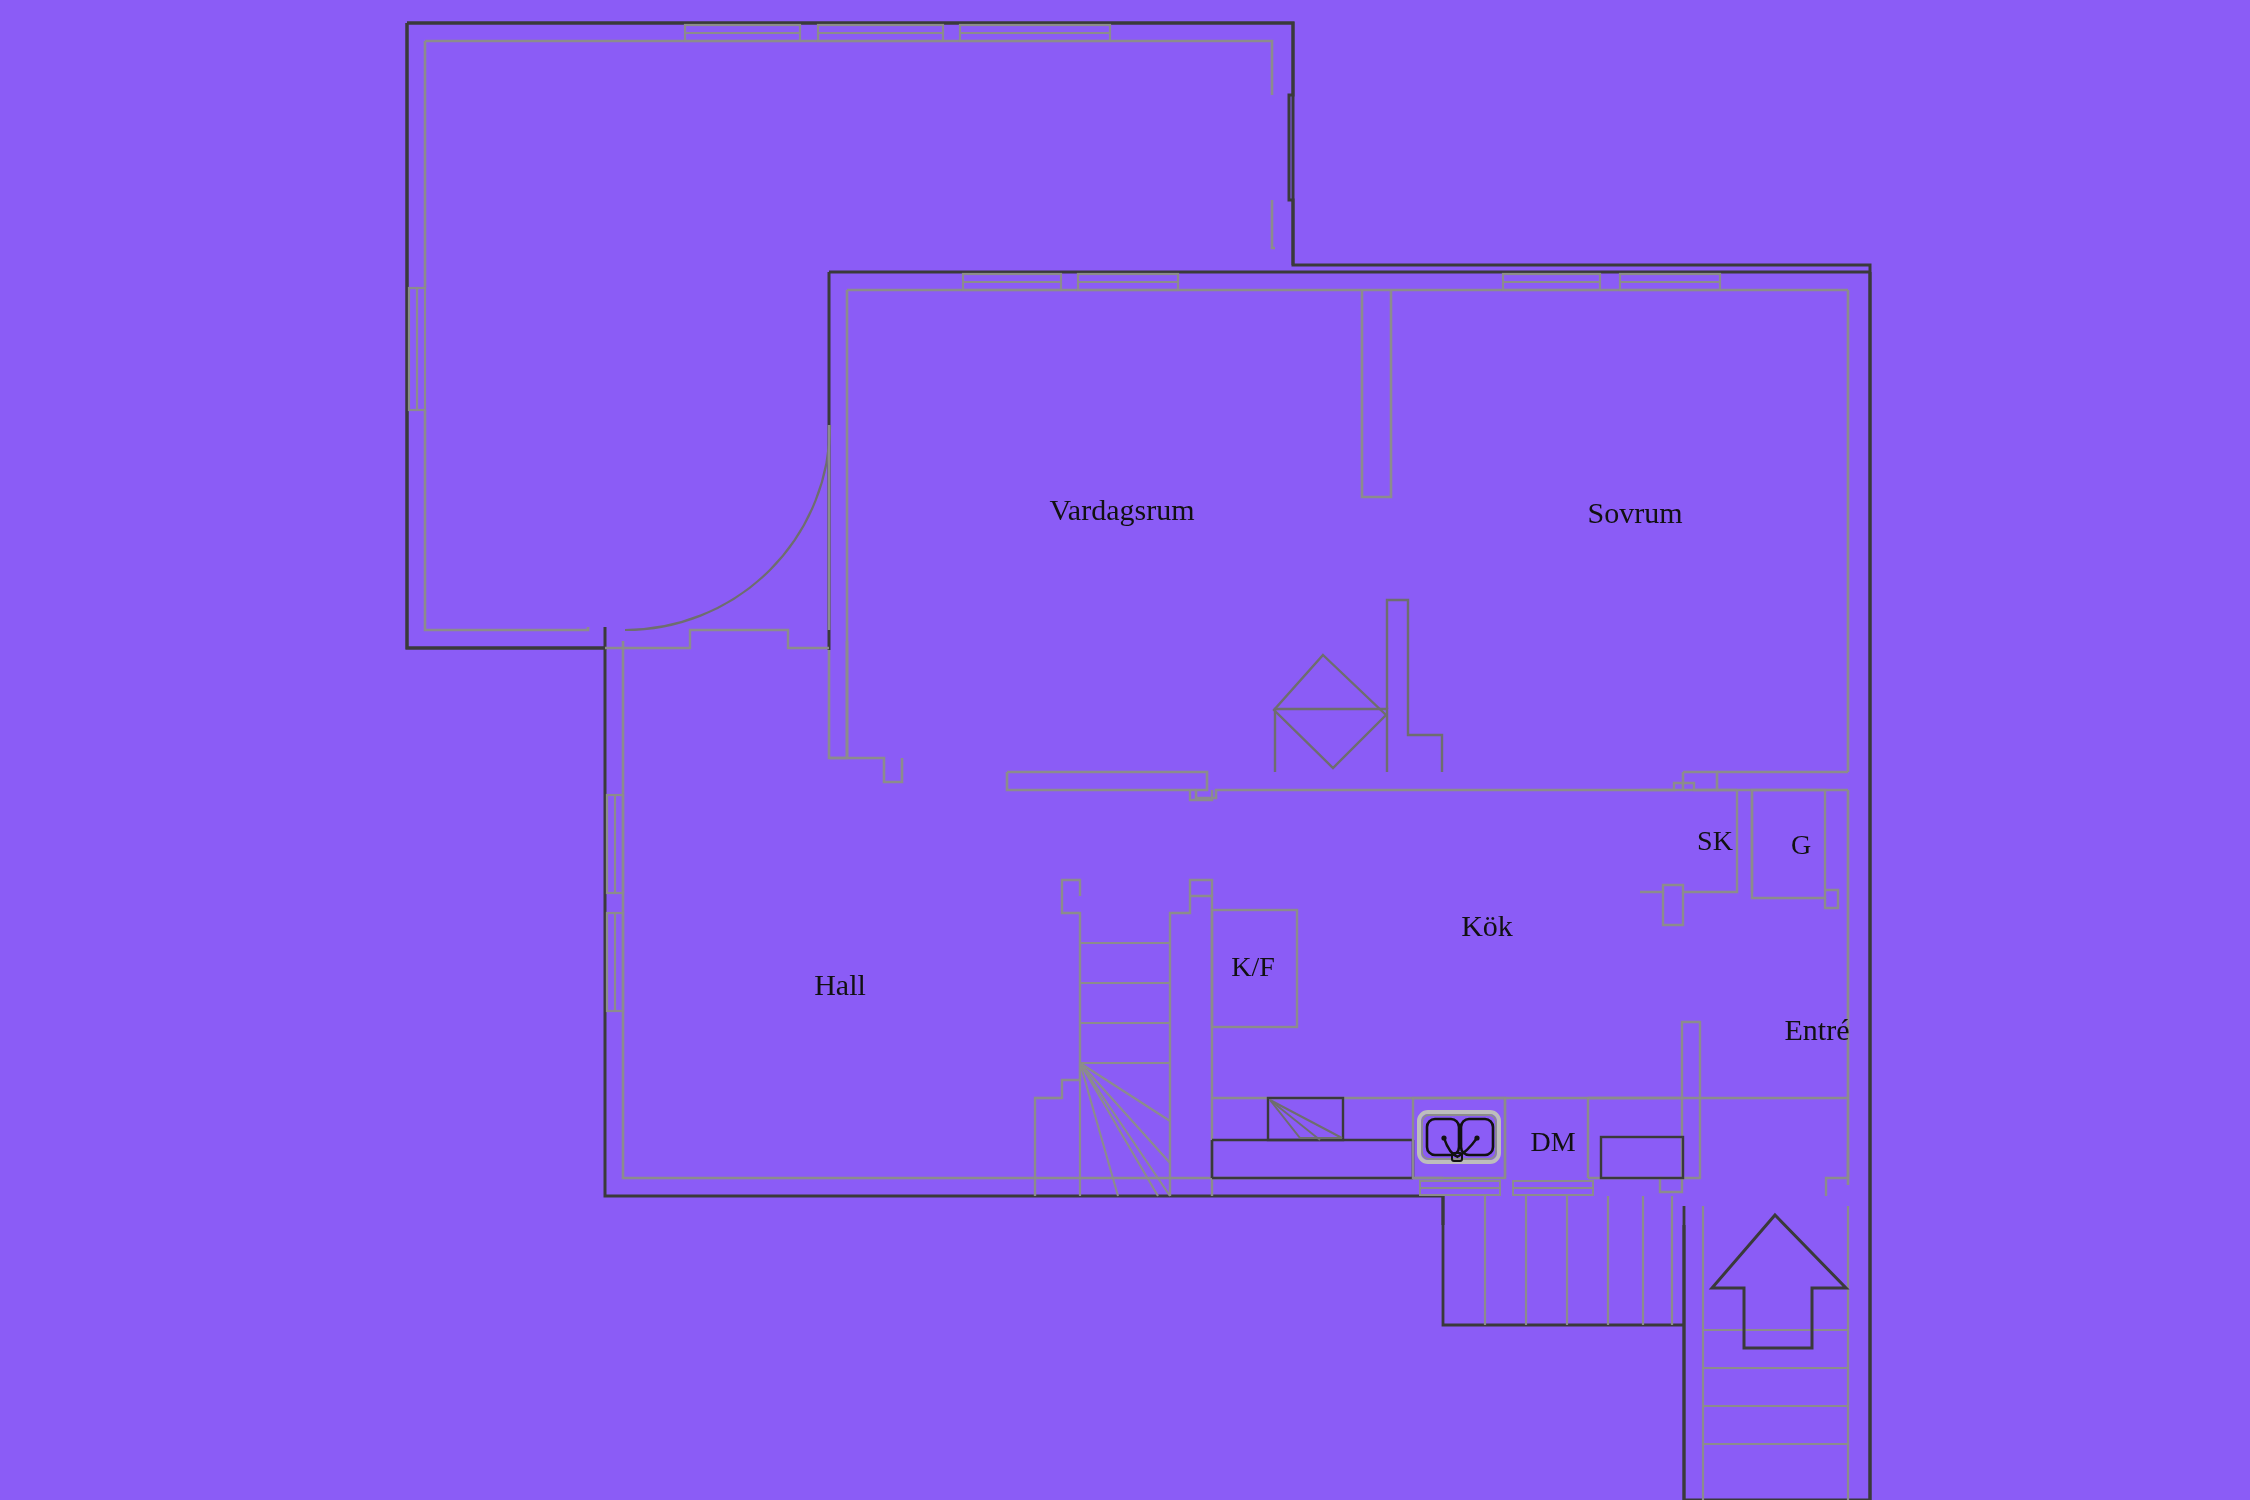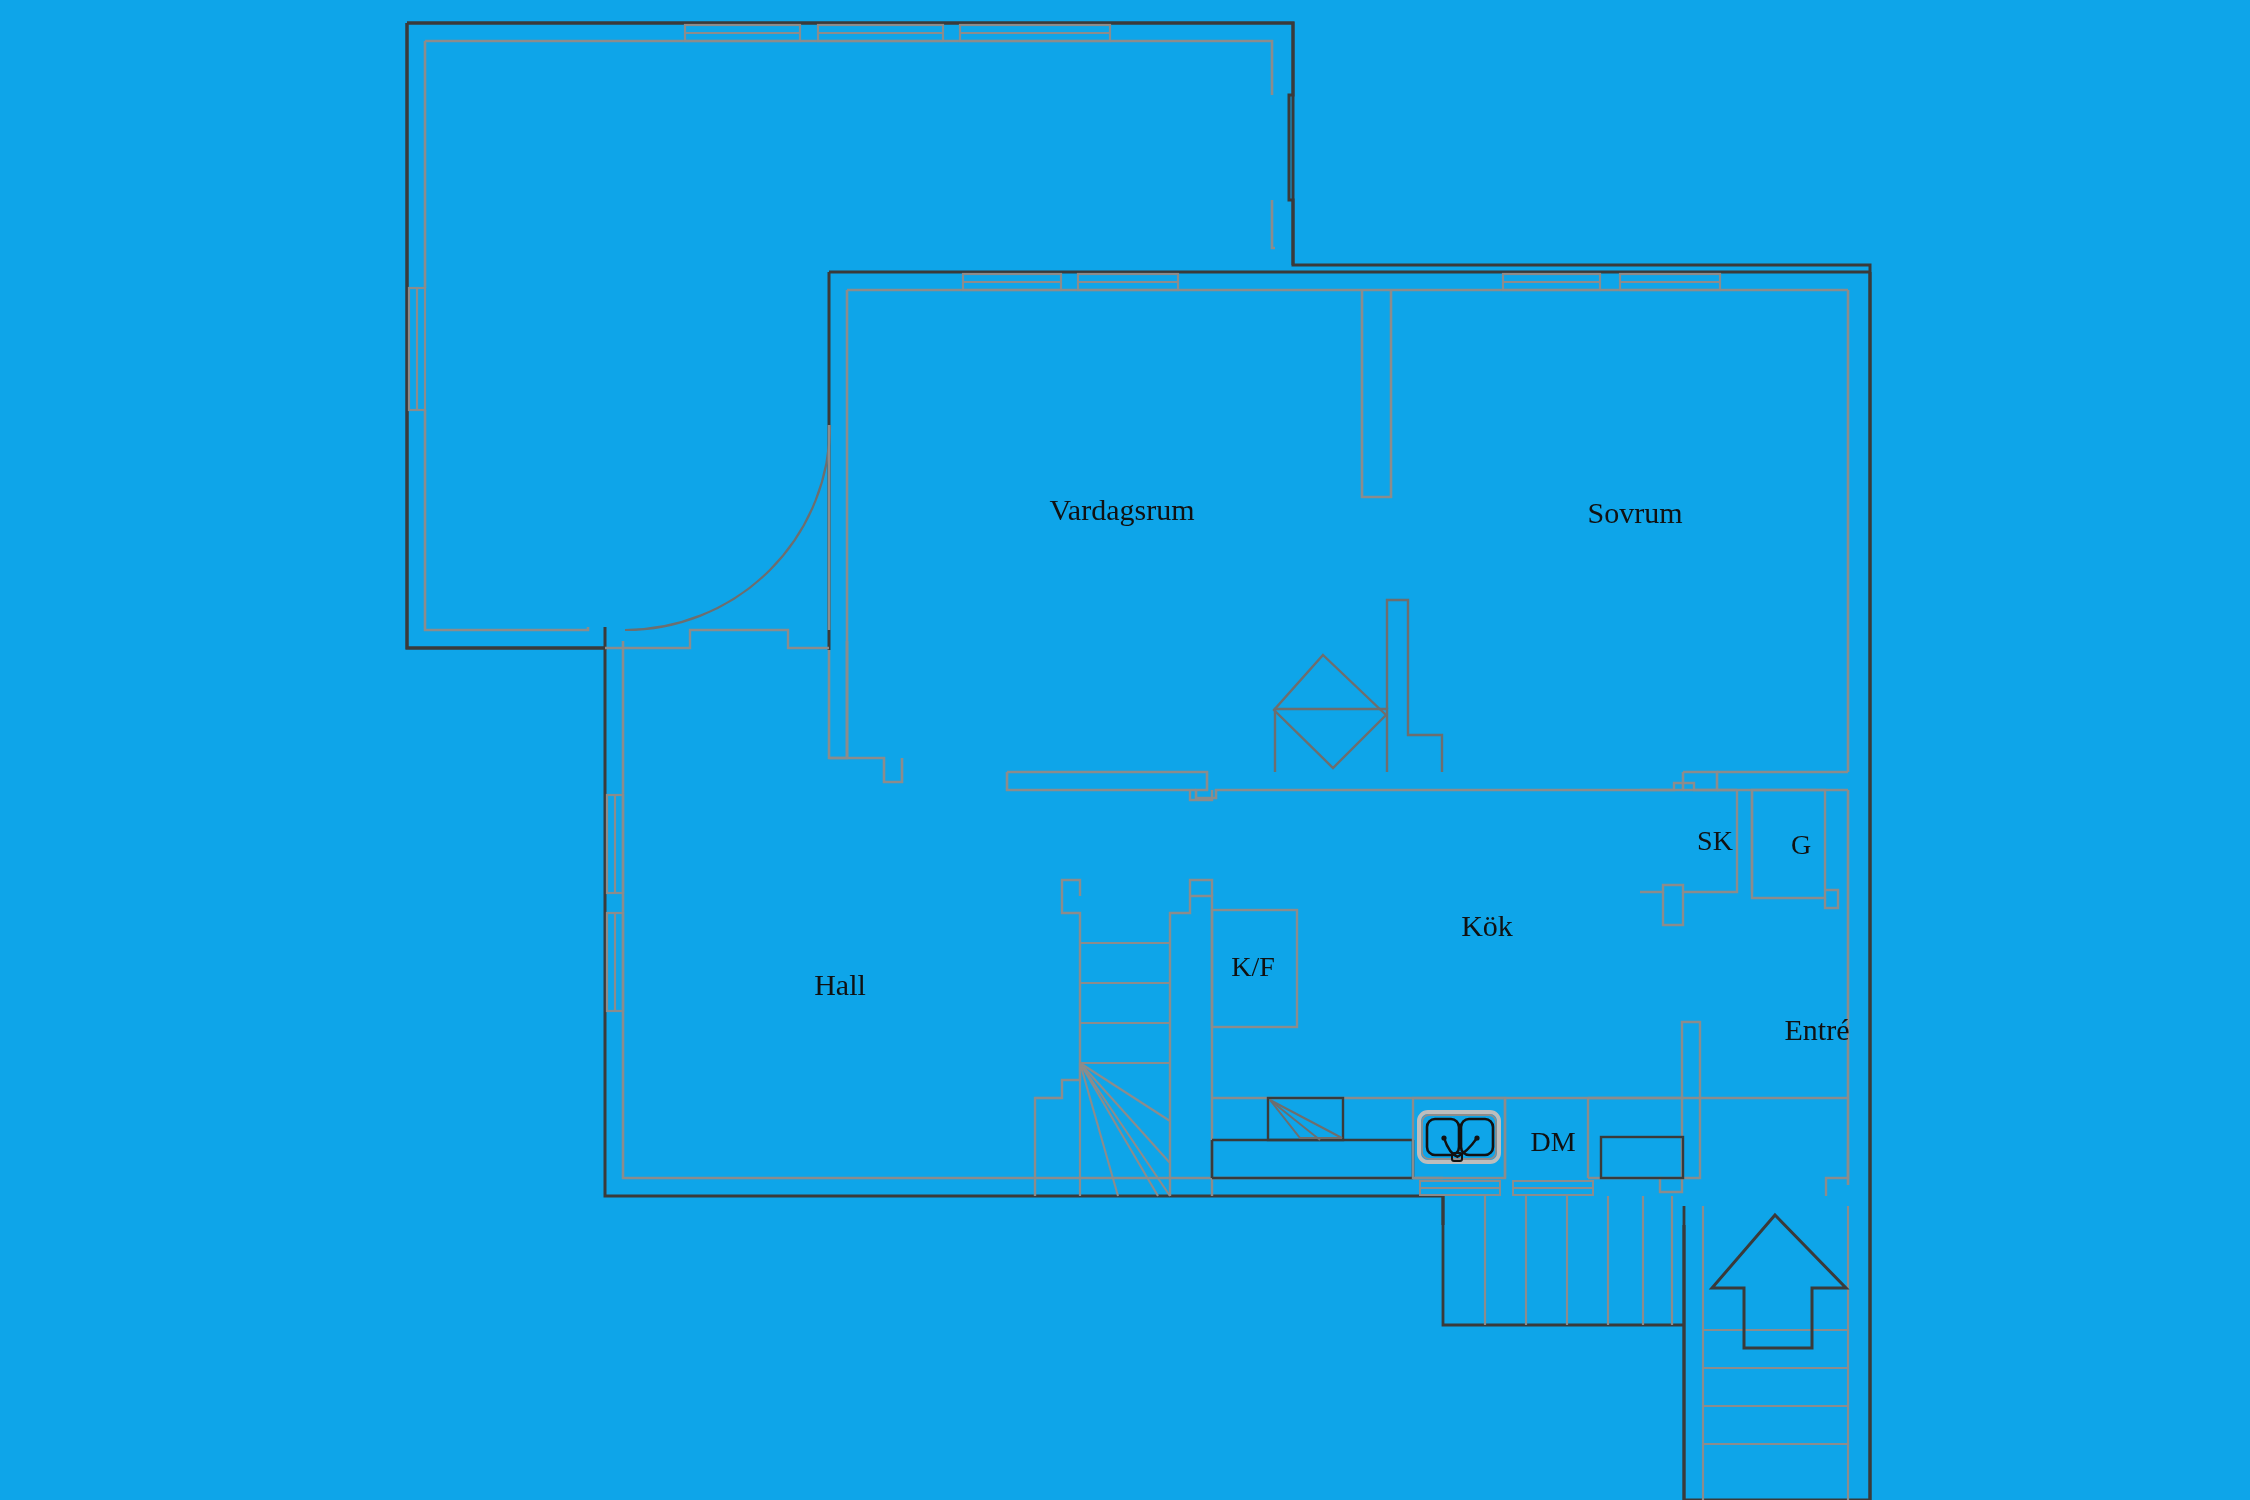--- a/index.html
+++ b/index.html
@@ -1,18 +1,18 @@
 <!DOCTYPE html>
 <html><head>
 <meta charset="utf-8">
 <style>
   html,body{margin:0;padding:0;background:#ffffff;}
   body{width:2250px;height:1500px;overflow:hidden;
        font-family:"Liberation Serif","DejaVu Serif",serif;}
-  #plan-root{position:relative;width:2250px;height:1500px;background:#0ea5e9;}
+  #plan-root{position:relative;width:2250px;height:1500px;background:#8b5cf6;}
   svg{display:block;}
   .rm-label{font-family:"Liberation Serif","DejaVu Serif",serif;
             fill:#111111;text-anchor:middle;dominant-baseline:middle;}
   .rm-label.big{font-size:30px;}
   .rm-label.small{font-size:28px;}
 </style>
 </head>
 <body>
 
 <div id="plan-root">

